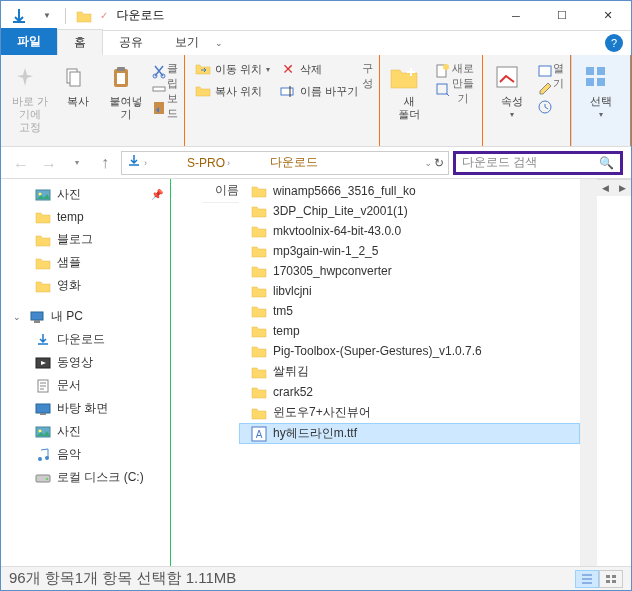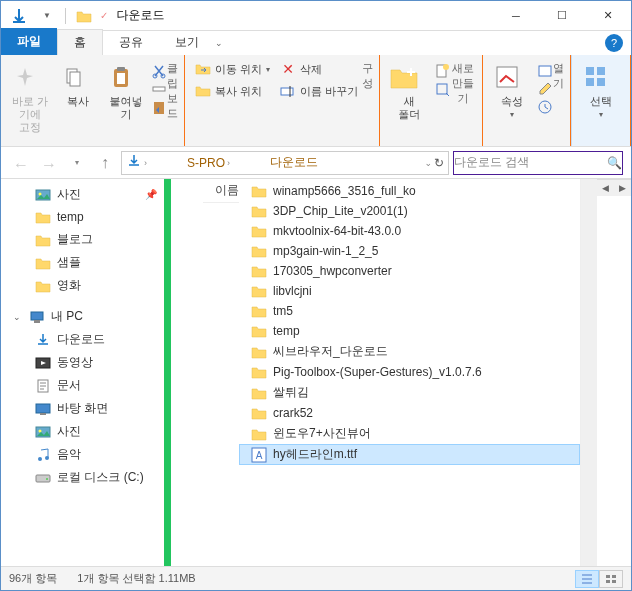--- a/index.html
+++ b/index.html
@@ -35,44 +35,44 @@
     .rbtn-icon-sm { width: 16px; height: 16px; display: flex; align-items: center; justify-content: center; }
 
     
     .addressbar { height: 32px; background: #fff; border-bottom: 1px solid #ddd; display: flex; align-items: center; padding: 0 8px; gap: 4px; }
     .nav-btn { width: 24px; height: 24px; display: flex; align-items:center; justify-content:center; color: #888; }
     .nav-btn.disabled { color: #ccc; }
     .addr-path { flex: 1; display: flex; align-items: center; border: 1px solid #ccc; height: 24px; padding: 0 4px; gap: 2px; font-size: 12px; }
     .addr-seg { display: flex; align-items: center; gap: 2px; color: #a16207; margin-left: 38px; }
     .addr-chev { color: #888; font-size: 9px; }
     .addr-spacer { flex: 1; }
-    .search-box { width: 170px; border: 1px solid #4c1d95; height: 24px; display: flex; align-items: center; padding: 0 0; font-size: 12px; color: #888; justify-content: space-between; }
+    .search-box { width: 170px; border: 3px solid #4c1d95; height: 24px; display: flex; align-items: center; padding: 0 6px; font-size: 12px; color: #888; justify-content: space-between; }
 
     
     .content { flex: 1; display: flex; background: #fff; overflow: hidden; }
-    .nav-pane { width: 170px; border-right: 7px solid #22c55e; overflow-y: auto; padding: 4px 0; }
+    .nav-pane { width: 170px; border-right: 1px solid #22c55e; overflow-y: auto; padding: 4px 0; }
     .nav-item { display: flex; align-items: center; gap: 6px; padding: 3px 6px 3px 26px; font-size: 12px; color: #333; cursor: pointer; white-space: nowrap; }
     .nav-item.level0 { padding-left: 12px; font-weight: normal; }
     .nav-item.level1 { padding-left: 34px; }
     .nav-item .pin { margin-left: auto; color: #888; font-size: 10px; }
     .nav-icon { width: 16px; height: 16px; display:flex; align-items:center; justify-content:center; }
     .nav-spacer { height: 8px; }
 
     .file-pane { flex: 1; display: flex; flex-direction: row; overflow: hidden; margin-left: 32px; }
     .column-header { height: 24px; border-bottom: 1px solid #eee; display: flex; align-items: center; padding-left: 12px; font-size: 12px; color: #444; }
     .file-list { flex: 1; overflow-y: auto; padding: 2px 0; }
     .file-item { display: flex; align-items: center; gap: 6px; padding: 2px 6px 2px 12px; font-size: 12px; color: #333; cursor: pointer; }
     .file-item.selected { background: #cde8ff; border: 1px solid #99d1ff; padding: 1px 5px 1px 11px; }
     .file-icon { width: 16px; height: 16px; display:flex; align-items:center; justify-content:center; }
     .hscroll { height: 17px; background: #f0f0f0; border-top: 1px solid #ddd; display: flex; align-items: center; }
     .hscroll-btn { width: 17px; height: 17px; display:flex; align-items:center; justify-content:center; color:#666; font-size:9px; }
     .hscroll-track { flex:1; background:#f0f0f0; }
 
     
-    .statusbar { height: 24px; background: #f4f4f4; border-top: 1px solid #ddd; display: flex; align-items: center; padding: 0 8px; font-size: 11px; color: #555; gap: 20px; }
+    .statusbar { height: 24px; background: #f4f4f4; border-top: 1px solid #ddd; display: flex; align-items: center; padding: 0 8px; font-size: 15px; color: #555; gap: 0; }
     .status-views { margin-left: auto; display: flex; gap: 0; }
     .view-btn { width: 24px; height: 18px; border: 1px solid #ccc; display:flex; align-items:center; justify-content:center; }
     .view-btn.active { background: #cde8ff; border-color: #99d1ff; }
 
     
     .vscroll-stub { width: 17px; background: #f0f0f0; border-left: 1px solid #eee; }
 
     
     .folder-svg { fill: #ffd86b; stroke: #e0b84a; stroke-width: 0.5; }
   </style>
@@ -506,28 +506,20 @@
               </svg>
             </span>
             <span>temp</span>
           </div>
           <div class="file-item">
             <span class="file-icon">
               <svg width="16" height="14" viewBox="0 0 16 14">
                 <path class="folder-svg" d="M1 3 L6 3 L7 5 L15 5 L15 13 L1 13 Z"></path>
               </svg>
             </span>
-            <span>씨브라우저_다운로드</span>
-          </div>
-          <div class="file-item">
-            <span class="file-icon">
-              <svg width="16" height="14" viewBox="0 0 16 14">
-                <path class="folder-svg" d="M1 3 L6 3 L7 5 L15 5 L15 13 L1 13 Z"></path>
-              </svg>
-            </span>
             <span>Pig-Toolbox-(Super-Gestures)_v1.0.7.6</span>
           </div>
           <div class="file-item">
             <span class="file-icon">
               <svg width="16" height="14" viewBox="0 0 16 14">
                 <path class="folder-svg" d="M1 3 L6 3 L7 5 L15 5 L15 13 L1 13 Z"></path>
               </svg>
             </span>
             <span>쌀튀김</span>
           </div>

